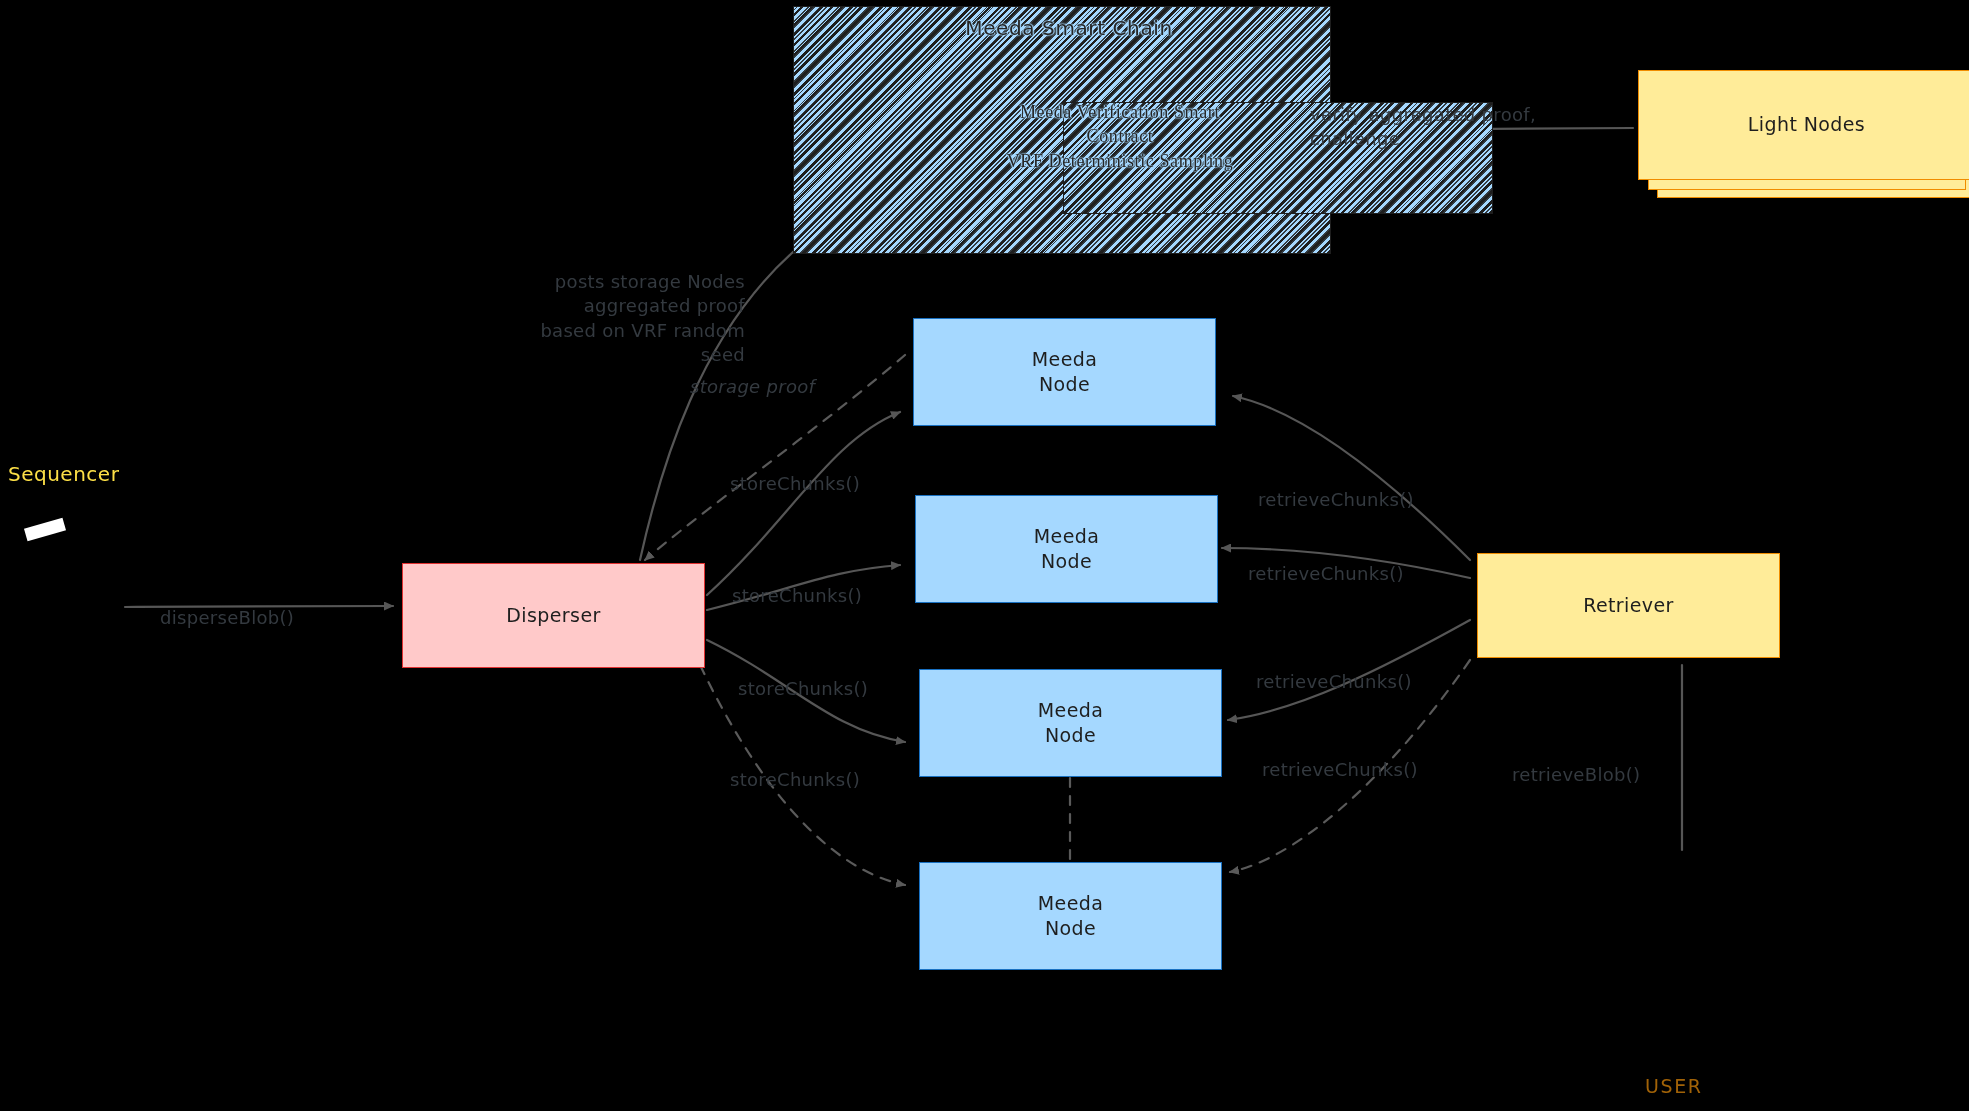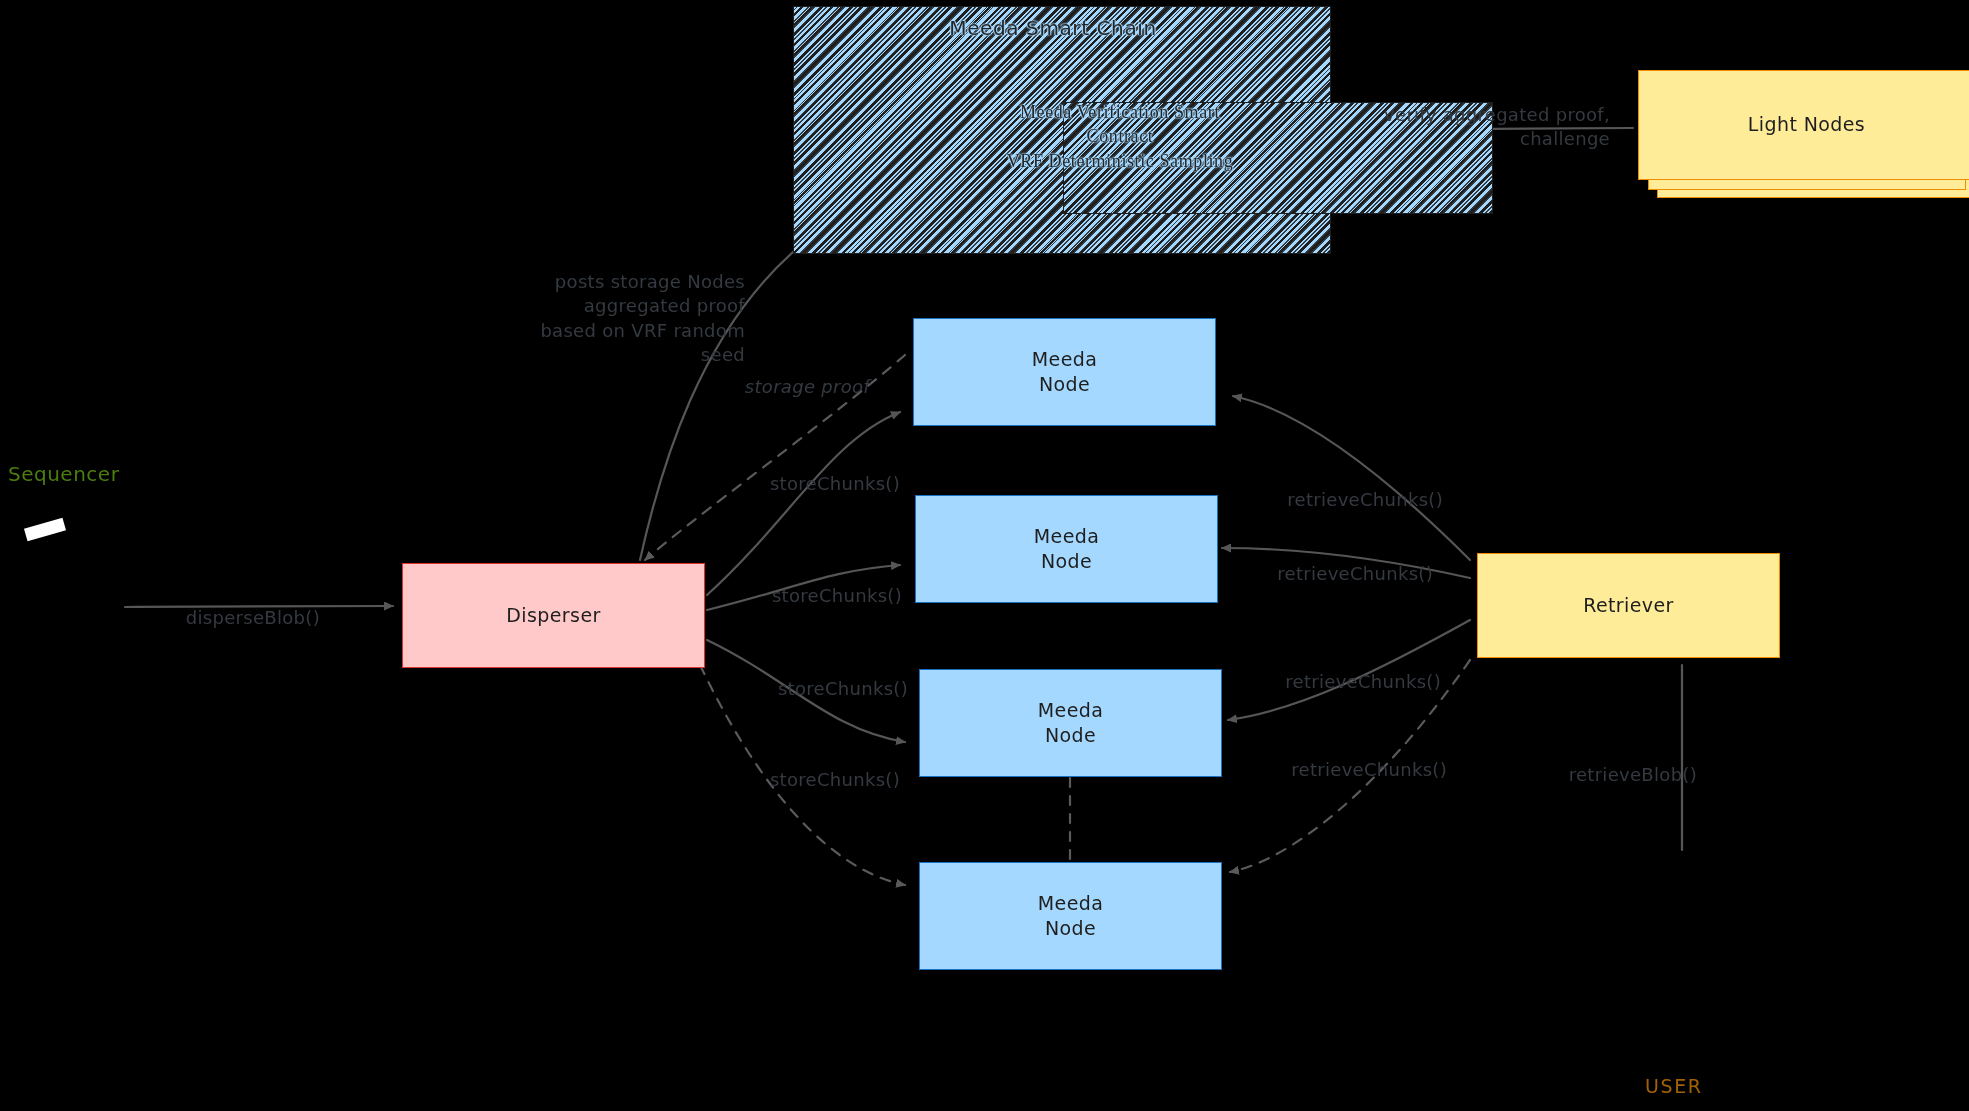--- a/index.html
+++ b/index.html
@@ -127,26 +127,26 @@
 
   
   .edge-label {
     position: absolute;
     color: #343a40;
     font-family: "DejaVu Sans", sans-serif;
     font-size: 18px;
     line-height: 1.35;
     letter-spacing: 0.3px;
     white-space: pre-line;
-    text-align: right;
+    text-align: left;
   }
   .edge-label.left  { text-align: right; }
   .plain-label {
     position: absolute;
-    color: #4d7c0f;
+    color: #fde047;
     font-family: "DejaVu Sans", sans-serif;
     font-size: 20px;
     letter-spacing: 0.5px;
     white-space: nowrap;
   }
   .user-label {
     position: absolute;
     color: #a16207;
     font-family: "DejaVu Sans", sans-serif;
     font-size: 19px;
@@ -205,21 +205,21 @@
       <path d="M1682,665 C1682,760 1682,820 1682,850"></path>
 
       <path d="M1330,130 L1633,128"></path>
     </g>
   </svg>
 
   <div class="layer" id="box-layer">
 
     <div class="chain-box" style="left:793px; top:6px; width:538px; height:248px;"></div>
     <div class="chain-inner" style="left:1063px; top:102px; width:430px; height:112px;"></div>
-    <div class="chain-title" style="left:793px; top:16px; width:520px;">Meeda Smart Chain</div>
+    <div class="chain-title" style="left:793px; top:16px; width:520px;padding-left:16px;">Meeda Smart Chain</div>
     <div class="chain-inner-text" style="left:900px; top:100px; width:440px;">Meeda Verification Smart
 Contract
 VRF Deterministic Sampling</div>
 
     <div class="stack-card" style="left:1657px; top:88px; width:318px; height:110px;"></div>
     <div class="stack-card" style="left:1648px; top:80px; width:318px; height:110px;"></div>
     <div class="node lightnode" style="left:1638px; top:70px; width:337px; height:110px;">
       <span class="node-text">Light  Nodes</span>
     </div>
 

